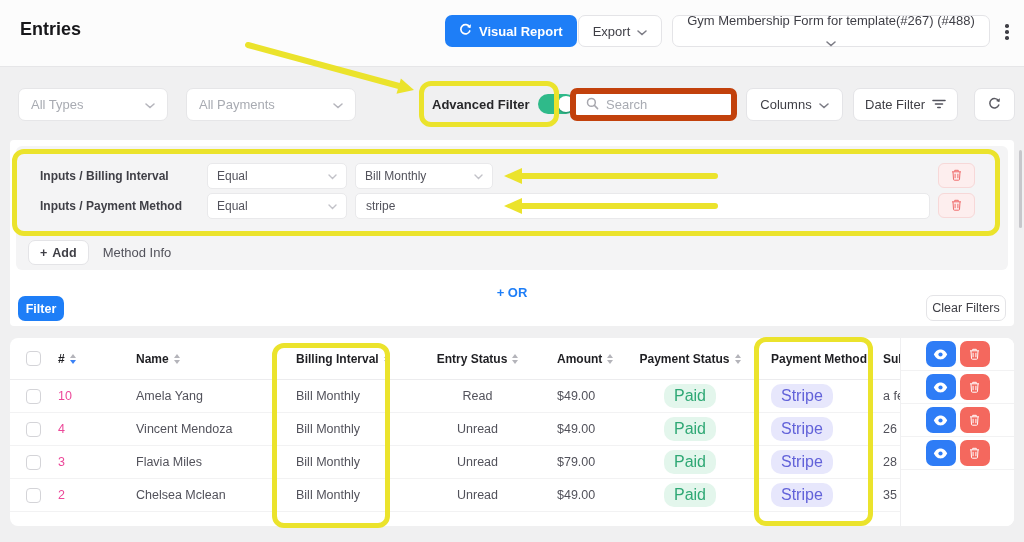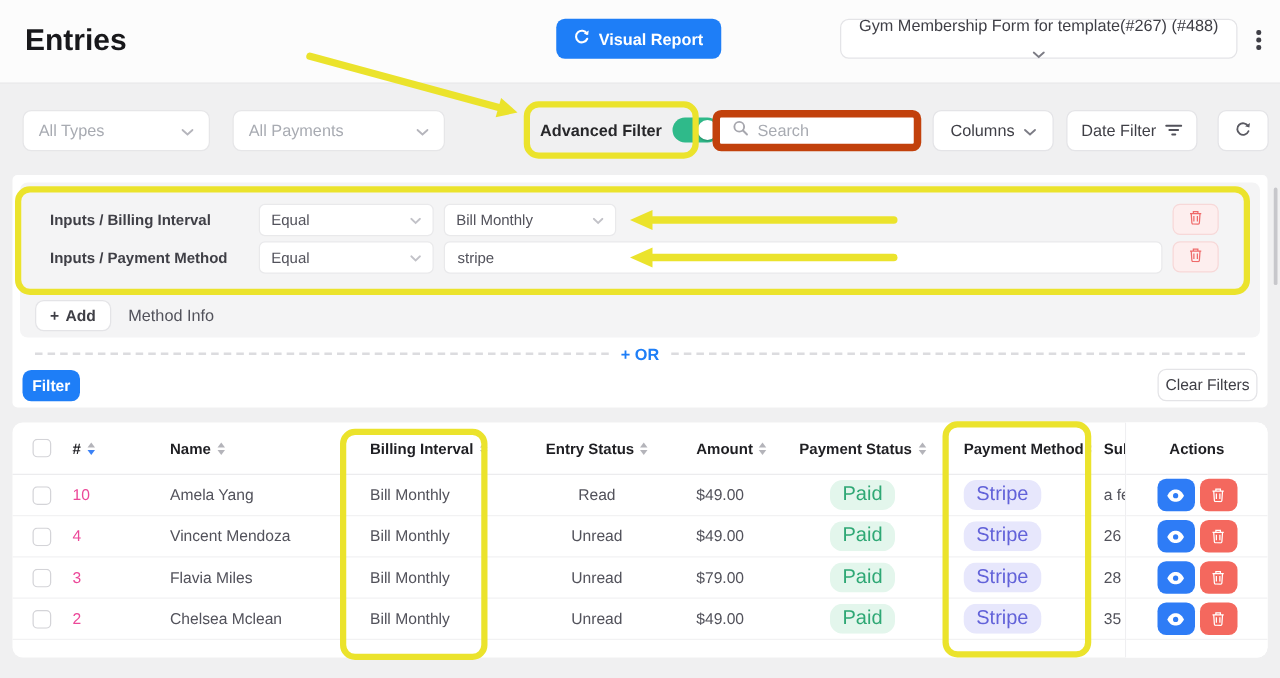--- a/index.html
+++ b/index.html
@@ -7,21 +7,21 @@
   body {
     font-family: "Liberation Sans", sans-serif;
     background:#f0f0f1;
     position:relative;
     overflow:hidden;
     color:#3f3f46;
   }
   
   .topbar { position:absolute; left:0; top:0; width:1024px; height:67px;
     background:#fcfcfc; border-bottom:1px solid #e6e6e8; }
-  .page-title { position:absolute; left:20px; top:19px; font-size:24px; font-weight:bold; color:#18181b; }
+  .page-title { position:absolute; left:20px; top:19px; font-size:18px; font-weight:bold; color:#18181b; }
   .btn { display:flex; align-items:center; justify-content:center; gap:7px; cursor:pointer; }
   .btn-blue { background:#1e7ef7; color:#fff; border-radius:7px; font-size:13px; font-weight:bold; }
   .btn-white { background:#fff; border:1px solid #e4e4e7; border-radius:7px; color:#3f3f46; font-size:13px; }
   .visual-report { position:absolute; left:445px; top:15px; height:32px; padding:0 14px; }
   .export-btn { position:absolute; left:578px; top:15px; width:84px; height:32px; }
   .form-select { position:absolute; left:672px; top:15px; width:318px; height:32px;flex-direction:column; }
   .kebab { position:absolute; left:1000px; top:22px; width:14px; height:20px;
     display:flex; flex-direction:column; align-items:center; justify-content:center; gap:2.5px; cursor:pointer; }
   .kebab i { width:3.5px; height:3.5px; background:#3f3f46; border-radius:50%; }
   
@@ -56,21 +56,21 @@
   .val-select { left:345px; width:138px; }
   .val-input { position:absolute; left:345px; top:0; width:575px; height:26px; background:#fff;
     border:1px solid #e9e9eb; border-radius:5px; font-size:12px; color:#52525b; padding:0 10px;
     font-family:"Liberation Sans",sans-serif; outline:none; }
   .del-filter { position:absolute; left:928px; top:0; width:37px; height:25px; background:#fdeeee;
     border:1px solid #f7d8d8; border-radius:6px; display:flex; align-items:center; justify-content:center; cursor:pointer; }
   .add-row { position:absolute; left:18px; top:100px; display:flex; align-items:center; gap:14px; }
   .add-btn { height:25px; padding:0 11px; font-size:12.5px; font-weight:bold; gap:5px; }
   .filters-info { font-size:13px; color:#52525b; }
   .or-divider { position:absolute; left:18px; top:133px; width:968px; height:20px;
-    display:flex; align-items:center; gap:10px; }
+    display:flex; align-items:center; gap:10px;flex-direction:column; }
   .or-divider .dash { flex:1; border-top:2px dashed #dcdcdf; }
   .or-label { font-size:13px; font-weight:bold; color:#1e7ef7; cursor:pointer; }
   .filter-btn { position:absolute; left:8px; top:156px; width:46px; height:25px; font-size:12.5px; }
   .clear-btn { position:absolute; left:916px; top:155px; width:80px; height:26px; font-size:12.5px; }
   
   .card2 { position:absolute; left:10px; top:338px; width:1004px; height:188px; background:#fff; border-radius:8px; }
   .trow { display:flex; align-items:center; width:890px; }
   .thead { height:42px; border-bottom:1px solid #ececee; font-size:12px; font-weight:bold; color:#1f1f23; }
   .tbody-row { height:33px; border-bottom:1px solid #f2f2f3; font-size:12.5px; color:#52525b; }
   .col { display:flex; align-items:center; overflow:hidden; white-space:nowrap; flex:none; }
@@ -123,20 +123,28 @@
   <div class="btn btn-blue visual-report">
     <span>
       <svg width="13" height="13" viewBox="0 0 14 14">
           <path d="M11.6 8.6 A5 5 0 1 1 11.3 4.2" fill="none" stroke="#fff" stroke-width="1.8" stroke-linecap="round"></path>
           <path d="M12.9 1.4 L12.4 5.4 L8.6 4.2 Z" fill="#fff"></path>
         </svg>
     </span>
     <span>Visual Report</span>
   </div>
 
+  <div class="btn btn-white export-btn">
+    <span>Export</span>
+    <span>
+      <svg width="10" height="6">
+          <path d="M1 1 L5 4.6 L9 1" stroke="#7c7c85" stroke-width="1.5" fill="none" stroke-linecap="round"></path>
+        </svg>
+    </span>
+  </div>
 
   <div class="btn btn-white form-select">
     <span>Gym Membership Form for template(#267) (#488)</span>
     <span>
       <svg width="10" height="6">
           <path d="M1 1 L5 4.6 L9 1" stroke="#7c7c85" stroke-width="1.5" fill="none" stroke-linecap="round"></path>
         </svg>
     </span>
   </div>
 
@@ -413,21 +421,20 @@
     <div class="col c-pstat">
         <span class="badge badge-paid">Paid</span>
       </div>
     <div class="col c-pmeth">
         <span class="badge badge-stripe">Stripe</span>
       </div>
     <div class="col c-sub">35</div>
   </div>
 
   <div class="actions-col">
-    <div class="actions-head">Actions</div>
     <div class="actions-row">
       <div class="act-btn act-view">
           <svg width="15" height="11" viewBox="0 0 15 11">
             <path d="M.8 5.5 C3 1.5 5.2.6 7.5.6 s4.5.9 6.7 4.9 C12 9.5 9.8 10.4 7.5 10.4 S3 9.5.8 5.5 Z" fill="#fff"></path>
             <circle cx="7.5" cy="5.5" r="2.1" fill="#2e7cf6"></circle>
           </svg>
         </div>
       <div class="act-btn act-del">
           <svg width="11" height="12" viewBox="0 0 11 12">
             <path d="M1 2.8 h9 M3.7 2.5 v-1.2 h3.6 v1.2 M2 3 l.5 7.4 a.9.9 0 0 0 .9.8 h4.2 a.9.9 0 0 0 .9-.8 L9 3" fill="none" stroke="#fff" stroke-width="1"></path>

